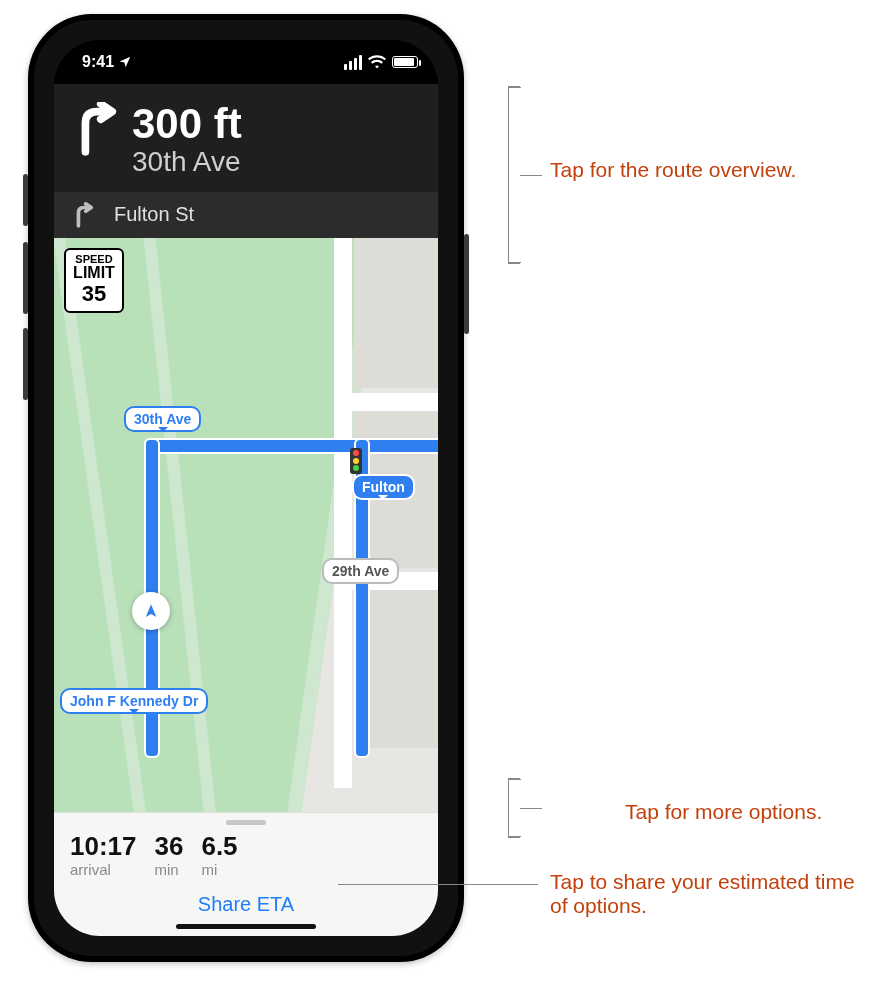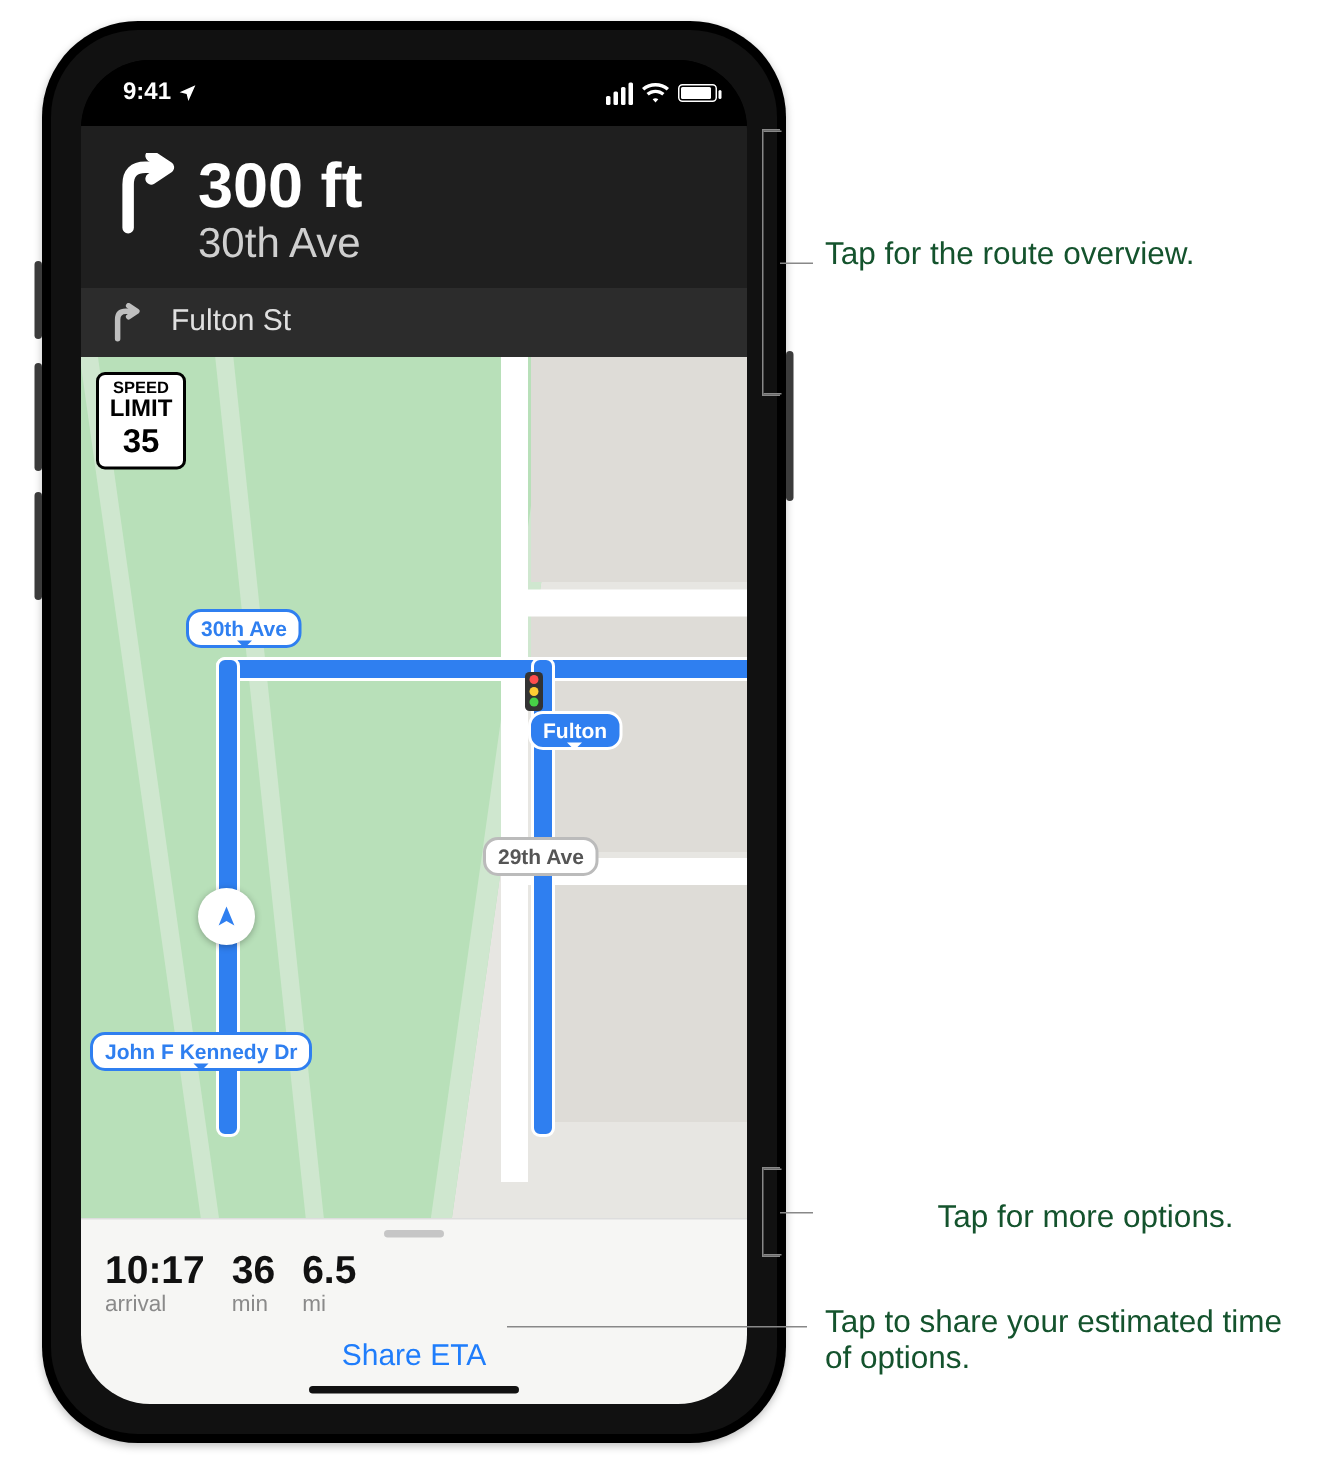--- a/index.html
+++ b/index.html
@@ -9,21 +9,21 @@
     width: 896px;
     height: 984px;
     position: relative;
   }
   .stage { position: relative; width: 896px; height: 984px; }
 
   
   .phone {
     position: absolute;
     left: 28px; top: 14px;
-    width: 496px; height: 948px;
+    width: 436px; height: 948px;
     background: #000;
     border-radius: 64px;
     box-shadow: 0 2px 6px rgba(0,0,0,.25);
   }
   .phone-inner {
     position: absolute;
     left: 6px; top: 6px; right: 6px; bottom: 6px;
     border-radius: 58px;
     background: #111;
   }
@@ -188,21 +188,21 @@
   }
   .share-row { text-align:center; padding:6px 0 20px; }
   .share-link { color:#1f7dfb; font-size:20px; font-weight:500;}
 
   .home-indicator {
     position:absolute; bottom:7px; left:50%; transform:translateX(-50%);
     width:140px; height:5px; background:#111; border-radius:3px; z-index:40;
   }
 
   
-  .callout { position:absolute; font-size:21px; color:#14532d; }
+  .callout { position:absolute; font-size:21px; color:#c2410c; }
   .callout-line { position:absolute; background:#888; height:1px; }
   .bracket { position:absolute; border:1px solid #888; border-right:none; width:12px;}
   .bracket::before,.bracket::after{content:"";position:absolute;right:-1px;width:12px;height:1px;background:#888;}
   .bracket::before{top:0;} .bracket::after{bottom:0;}
 
   .co1 { left:550px; top:158px; }
   .br1-wrap { position:absolute; left:508px; top:86px; height:178px; }
   .br1 { left:0; top:0; height:178px; }
   .br1-mid { position:absolute; left:12px; top:89px; width:22px; height:1px; background:#888;}
 

